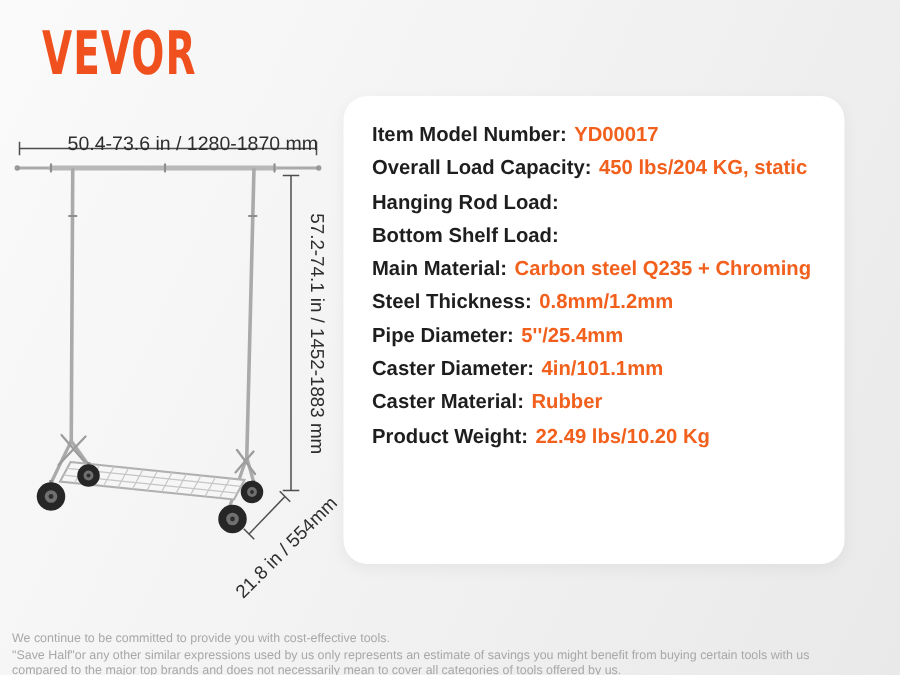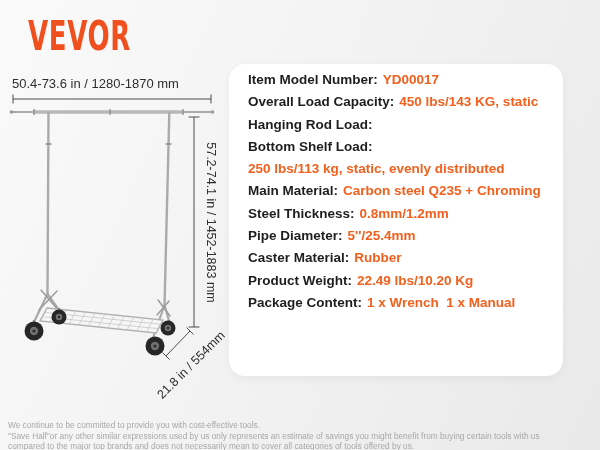--- a/index.html
+++ b/index.html
@@ -11,29 +11,29 @@
   .logo{
     position:absolute;left:28px;top:22px;height:29px;line-height:29px;
     font-family:"DejaVu Sans",sans-serif;font-weight:800;font-size:40px;
     letter-spacing:1px;color:#f0501e;transform:scale(0.65,1);transform-origin:0 50%;
     white-space:nowrap;
   }
   .card{
     position:absolute;left:229px;top:64px;width:334px;height:312px;
     background:#ffffff;border-radius:16px;box-shadow:0 3px 10px rgba(0,0,0,0.05);
   }
-  .specs{position:absolute;left:248px;top:69px;width:312px;}
+  .specs{position:absolute;left:248px;top:79px;width:312px;}
   .spec-row{
     height:22.3px;line-height:22.3px;font-size:13.5px;font-weight:bold;
     color:#1e1e1e;white-space:pre;
   }
   .spec-label:not(:empty){margin-right:5px;}
   .spec-value{color:#f2601d;}
   .dim{position:absolute;color:#2e2e2e;}
-  .dim-top{left:12px;top:76px;width:200px;text-align:left;font-size:13px;}
+  .dim-top{left:12px;top:88px;width:200px;text-align:right;font-size:13px;}
   .dim-height{
     left:218px;top:118px;width:209px;text-align:center;font-size:12.5px;
     transform-origin:0 0;transform:rotate(90deg);white-space:nowrap;
   }
   .dim-depth{
     left:191px;top:365px;font-size:12.5px;white-space:nowrap;
     transform:translate(-50%,-50%) rotate(-45deg);
   }
   svg.rack{position:absolute;left:0;top:80px;}
   .footer{
@@ -124,30 +124,29 @@
   </svg>
 
   <span class="dim dim-top">50.4-73.6 in / 1280-1870 mm</span>
   <span class="dim dim-height">57.2-74.1 in / 1452-1883 mm</span>
   <span class="dim dim-depth">21.8 in / 554mm</span>
 
   <div class="card"></div>
 
   <div class="specs">
     <div class="spec-row"><span class="spec-label">Item Model Number:</span><span class="spec-value">YD00017</span></div>
-    <div class="spec-row"><span class="spec-label">Overall Load Capacity:</span><span class="spec-value">450 lbs/143 KG, static</span></div>
+    <div class="spec-row"><span class="spec-label">Overall Load Capacity:</span><span class="spec-value">450 lbs/204 KG, static</span></div>
     <div class="spec-row"><span class="spec-label">Hanging Rod Load:</span><span class="spec-value"></span></div>
     <div class="spec-row"><span class="spec-label">Bottom Shelf Load:</span><span class="spec-value"></span></div>
-    <div class="spec-row"><span class="spec-label"></span><span class="spec-value">250 lbs/113 kg, static, evenly distributed</span></div>
     <div class="spec-row"><span class="spec-label">Main Material:</span><span class="spec-value">Carbon steel Q235 + Chroming</span></div>
     <div class="spec-row"><span class="spec-label">Steel Thickness:</span><span class="spec-value">0.8mm/1.2mm</span></div>
     <div class="spec-row"><span class="spec-label">Pipe Diameter:</span><span class="spec-value">5''/25.4mm</span></div>
+    <div class="spec-row"><span class="spec-label">Caster Diameter:</span><span class="spec-value">4in/101.1mm</span></div>
     <div class="spec-row"><span class="spec-label">Caster Material:</span><span class="spec-value">Rubber</span></div>
     <div class="spec-row"><span class="spec-label">Product Weight:</span><span class="spec-value">22.49 lbs/10.20 Kg</span></div>
-    <div class="spec-row"><span class="spec-label">Package Content:</span><span class="spec-value">1 x Wrench  1 x Manual</span></div>
   </div>
 
   <div class="footer">
     <div>We continue to be committed to provide you with cost-effective tools.</div>
     <div>"Save Half"or any other similar expressions used by us only represents an estimate of savings you might benefit from buying certain tools with us</div>
     <div>compared to the major top brands and does not necessarily mean to cover all categories of tools offered by us.</div>
   </div>
 
 </div>
 

